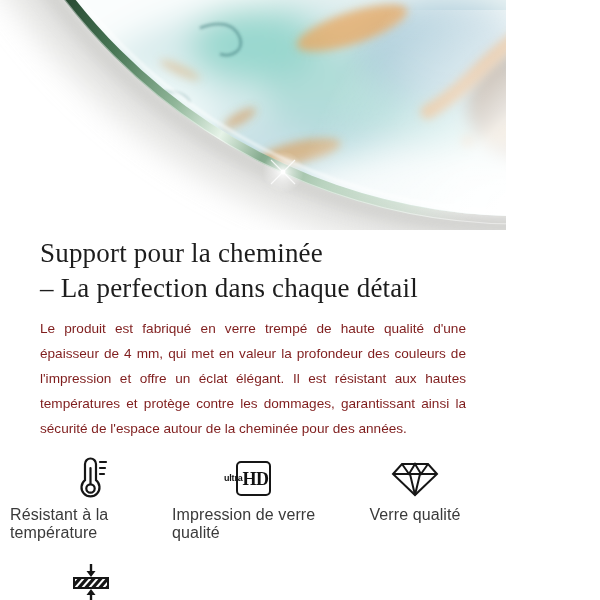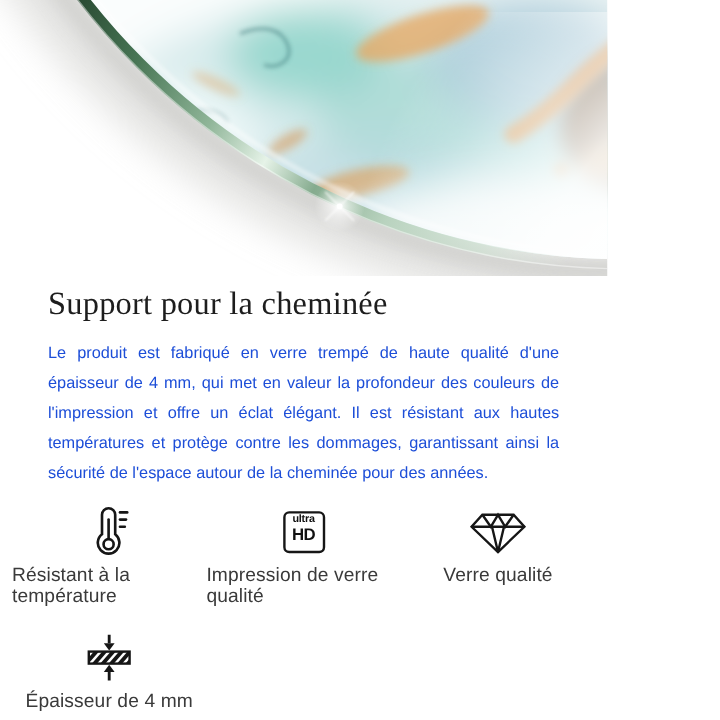--- a/index.html
+++ b/index.html
@@ -11,37 +11,37 @@
   .hero svg{display:block;}
   .page-title{
     margin:6px 40px 0;
     font-family:"Liberation Serif","DejaVu Serif",serif;
     font-weight:400;color:#1d1d1d;
     font-size:27px;line-height:35px;letter-spacing:.2px;
   }
   .page-title span{display:block;}
   .description{
     margin:10px 40px 0;
-    font-size:13.6px;line-height:25px;color:#1d4ed8;
+    font-size:13.6px;line-height:25px;color:#7f1d1d;
     text-align:justify;
   }
   .features{
     margin:16px 10px 0;
     display:grid;grid-template-columns:repeat(3,1fr);row-gap:20px;
   }
   .feature{display:flex;flex-direction:column;align-items:center;}
   .icon-box{height:42px;display:flex;align-items:center;justify-content:center;}
   .feature-label{margin-top:7px;font-size:16px;color:#3a3a3a;letter-spacing:.1px;}
   .uhd-box{
     width:31px;height:31px;border:2.5px solid #161616;border-radius:5px;
-    display:flex;flex-direction:column;align-items:center;justify-content:flex-start;
+    display:flex;align-items:center;justify-content:flex-end;
     line-height:1;color:#111;
   }
   .uhd-top{font-size:9px;font-weight:700;letter-spacing:-.2px;}
-  .uhd-bottom{font-size:14px;font-weight:800;letter-spacing:-.5px;margin-top:1px;}
+  .uhd-bottom{font-size:18px;font-weight:800;letter-spacing:-.5px;margin-top:1px;font-family:Liberation Serif, serif;}
 </style>
 </head>
 <body>
 
 <div class="page">
 
   <div class="hero">
     <svg width="600" height="230" viewBox="0 0 600 230">
       <defs>
         <clipPath id="glassClip">
@@ -138,20 +138,21 @@
         <path d="M283,143 L283,203" stroke="#ffffff" stroke-width="2.2" filter="url(#bS)"></path>
         <path d="M259,172 L307,172" stroke="#ffffff" stroke-width="2" filter="url(#bS)"></path>
         <path d="M271,160 L295,184 M271,184 L295,160" stroke="#ffffff" stroke-width="1.1" opacity="0.8" filter="url(#bS)"></path>
         <circle cx="283" cy="172" r="2.4" fill="#ffffff"></circle>
       </g>
     </svg>
   </div>
 
   <h1 class="page-title">
     <span>Support pour la cheminée</span>
+    <span>– La perfection dans chaque détail</span>
   </h1>
 
   <p class="description">Le produit est fabriqué en verre trempé de haute qualité d'une épaisseur de 4 mm, qui met en valeur la profondeur des couleurs de l'impression et offre un éclat élégant. Il est résistant aux hautes températures et protège contre les dommages, garantissant ainsi la sécurité de l'espace autour de la cheminée pour des années.</p>
 
   <div class="features">
 
     <div class="feature">
       <div class="icon-box">
         <svg width="40" height="44" viewBox="0 0 40 44">
           <g fill="none" stroke="#161616" stroke-width="2.2" stroke-linecap="round">

